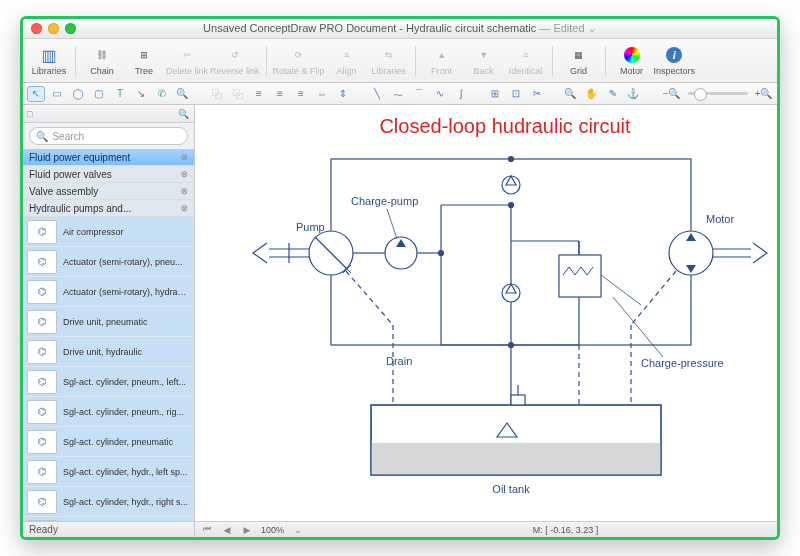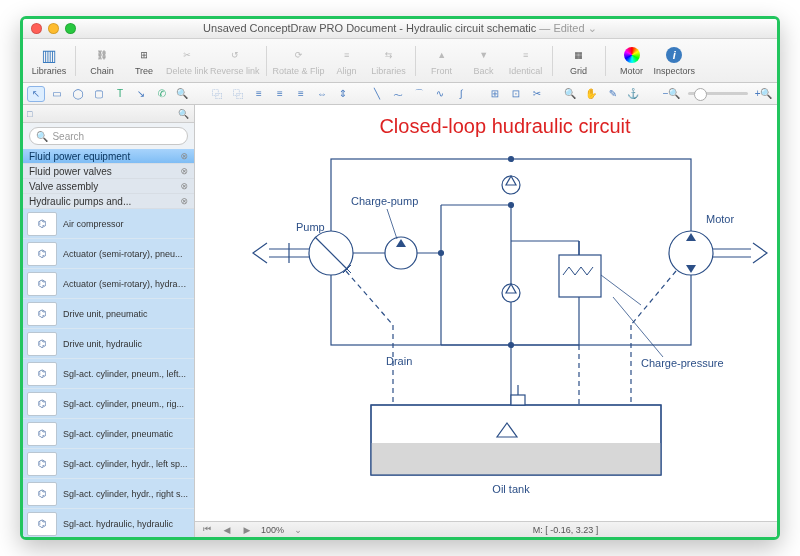--- a/index.html
+++ b/index.html
@@ -20,21 +20,21 @@
   .ti { width:18px; height:16px; border:1px solid transparent; border-radius:3px; display:flex; align-items:center; justify-content:center; font-size:10px; color:#4a7cc0; }
   .ti.sel { background:#def; border-color:#8bb4e8; }
   .tgap { width:10px; }
   .zoomslider { width:60px; height:3px; background:#cfcfcf; border-radius:2px; position:relative; margin:0 4px; }
   .zoomslider::after { content:""; position:absolute; left:6px; top:-4px; width:11px; height:11px; border-radius:50%; background:#fff; border:1px solid #aaa; }
   .content { flex:1; display:flex; min-height:0; }
   .sidebar { width:172px; background:#eef2f6; border-right:1px solid #c9c9c9; display:flex; flex-direction:column; }
   .sbtabs { height:18px; background:linear-gradient(#f6f6f6,#eaeaea); border-bottom:1px solid #ccc; display:flex; align-items:center; font-size:9px; color:#6b8bb8; padding:0 4px; justify-content:space-between; }
   .searchbox { margin:4px 6px; height:18px; background:#fff; border:1px solid #c7c7c7; border-radius:9px; display:flex; align-items:center; padding:0 6px; color:#9a9a9a; font-size:10px; gap:4px;}
   .catlist { font-size:10px; }
-  .cat { height:15px; display:flex; align-items:center; padding:0 6px; border-bottom:1px solid #d7dde4; background:#dfe6ee; color:#333; justify-content:space-between;}
+  .cat { height:15px; display:flex; align-items:center; padding:8px 6px; border-bottom:1px solid #d7dde4; background:#dfe6ee; color:#333; justify-content:space-between;}
   .cat.sel { background:linear-gradient(#7bbef8,#5aa9ec); color:#083; color:#022b55; color:#013; color:#052b52; }
   .cat.sel { background:linear-gradient(#a7d3fb,#7fbdf4); color:#0a3660; }
   .cat .x { color:#8a8a8a; font-size:9px; }
   .shapelist { flex:1; overflow:auto; background:#c6dff5; }
   .shape { height:30px; display:flex; align-items:center; gap:6px; padding:0 4px; border-bottom:1px solid #d8e6f2; font-size:9px; color:#333; }
   .shape .thumb { width:30px; height:24px; background:#fff; border:1px solid #b9c6d2; border-radius:2px; display:flex; align-items:center; justify-content:center; color:#5576a8; font-size:10px; }
   .shape .lbl { white-space:nowrap; overflow:hidden; text-overflow:ellipsis; flex:1; }
   .statusleft { height:16px; background:linear-gradient(#f3f3f3,#e6e6e6); border-top:1px solid #ccc; font-size:10px; color:#555; display:flex; align-items:center; padding:0 6px; }
   .canvaswrap { flex:1; display:flex; flex-direction:column; background:#fff; min-width:0;}
   .canvas { flex:1; position:relative; overflow:hidden; background:#fff;margin-left:16px; }
@@ -237,20 +237,21 @@
           </div>
           <div class="shape">
             <div class="thumb">⌬</div>
             <div class="lbl">Sgl-act. cylinder, hydr., right s...</div>
           </div>
           <div class="shape">
             <div class="thumb">⌬</div>
             <div class="lbl">Sgl-act. hydraulic, hydraulic</div>
           </div>
         </div>
+      <div class="statusleft">Ready</div>
     </div>
 
     <div class="canvaswrap">
       <div class="canvas">
         <svg width="588" height="420" viewBox="0 0 588 420">
           <g font-family="Arial" font-size="11" fill="#2c4f87" stroke="#2c4f87" stroke-width="1.2">
             <text x="294" y="28" text-anchor="middle" fill="#d22" stroke="none" font-size="20">Closed-loop hudraulic circuit</text>
 
             <rect x="120" y="54" width="360" height="186" fill="none"></rect>
 

